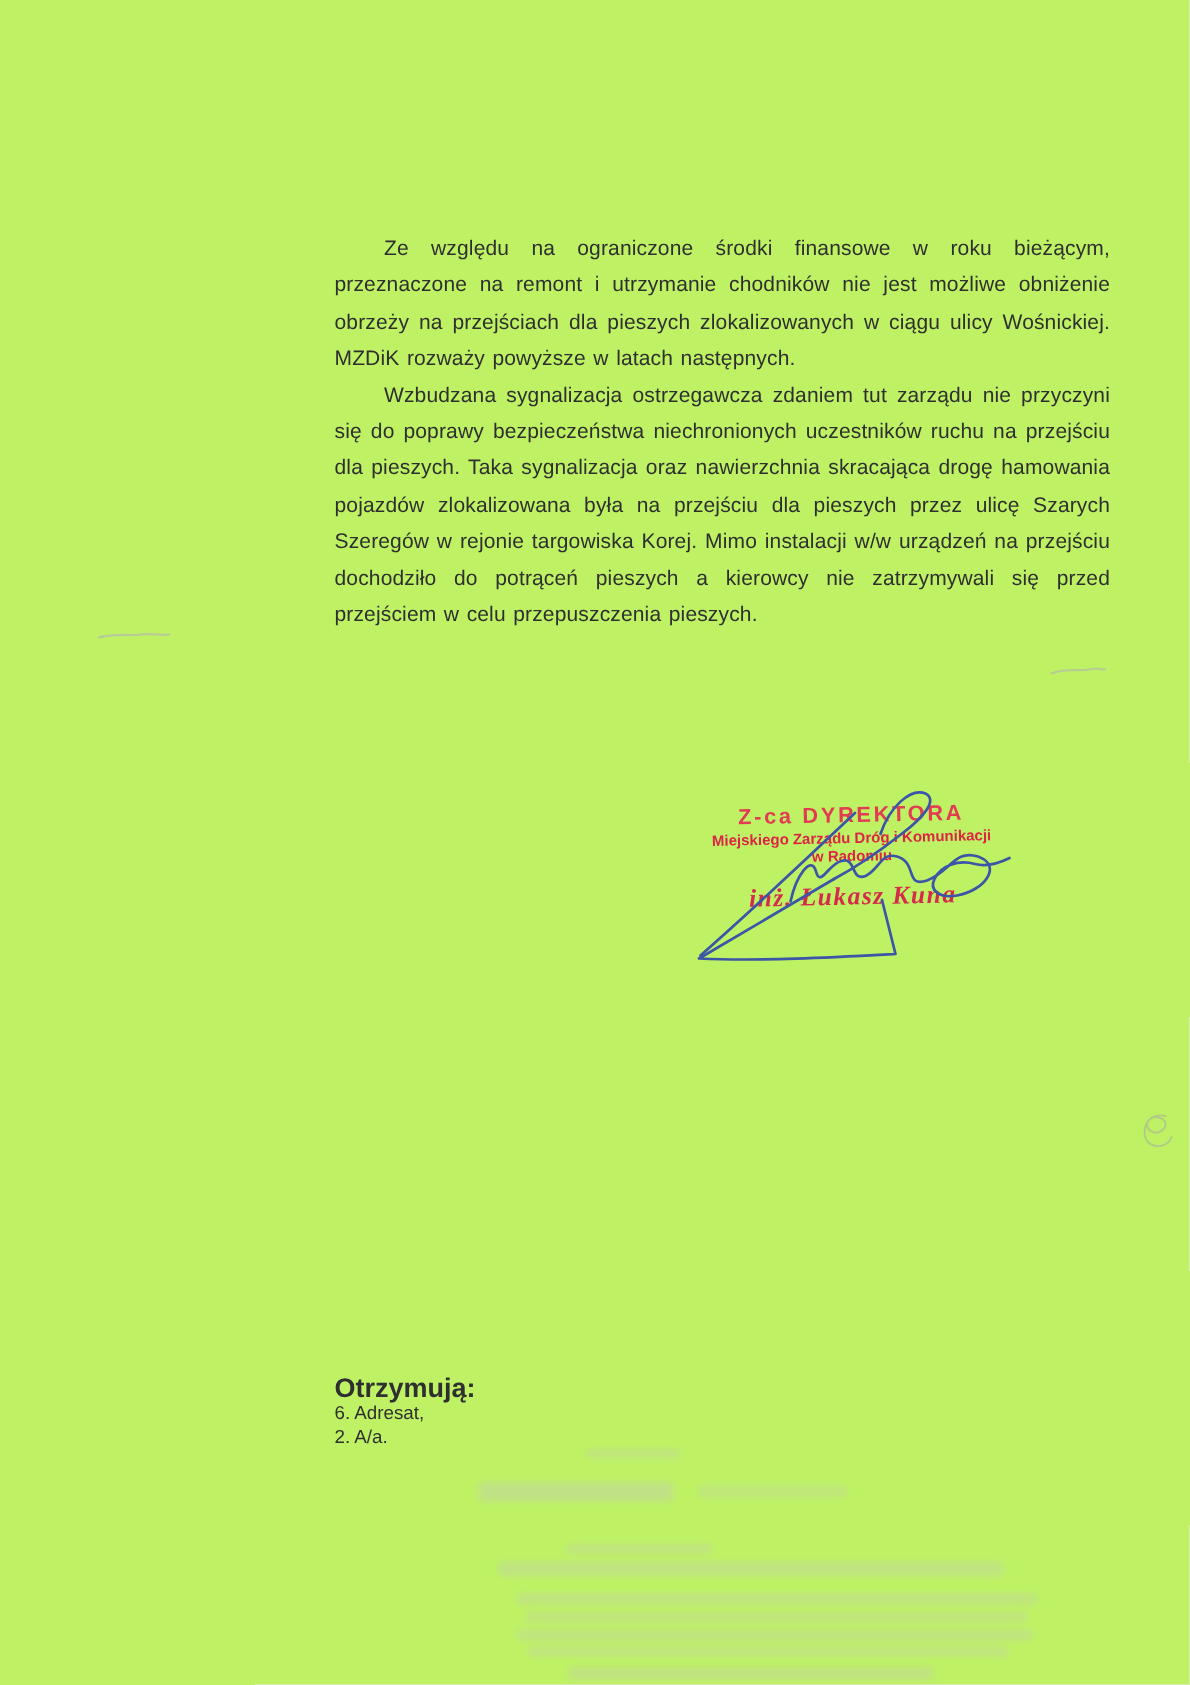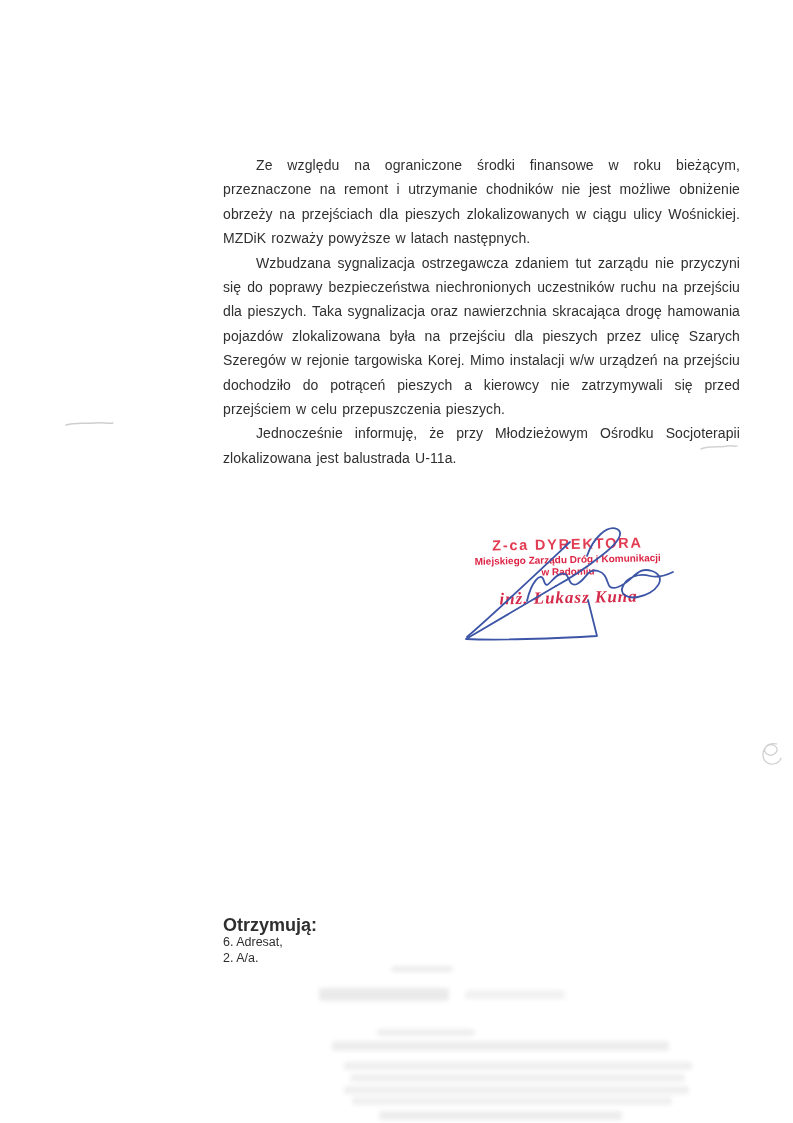--- a/index.html
+++ b/index.html
@@ -1,21 +1,21 @@
 <!DOCTYPE html>
 <html><head>
 <meta charset="utf-8">
 <title>Scanned letter</title>
 <style>
   html,body{margin:0;padding:0;background:#e9e9e9;}
   .page{
     position:relative;
     width:793px;height:1123px;
     margin:0 auto;
-    background:#ffffff;
+    background:#bef264;
     overflow:hidden;
     font-family:"Liberation Sans", sans-serif;
     color:#2f2f2f;
   }
   
   .letter-body{
     position:absolute;
     left:223px;top:153px;width:517px;
     font-size:14px;line-height:24.4px;
     text-align:justify;
@@ -56,21 +56,20 @@
   .ghost{position:absolute;background:#c4c4c4;filter:blur(2px);border-radius:3px;}
 </style>
 </head>
 <body>
 
 <div class="page">
 
   <div class="letter-body">
     <p>Ze względu na ograniczone środki finansowe w roku bieżącym, przeznaczone na remont i utrzymanie chodników nie jest możliwe obniżenie obrzeży na przejściach dla pieszych zlokalizowanych w ciągu ulicy Wośnickiej. MZDiK rozważy powyższe w latach następnych.</p>
     <p>Wzbudzana sygnalizacja ostrzegawcza zdaniem tut zarządu nie przyczyni się do poprawy bezpieczeństwa niechronionych uczestników ruchu na przejściu dla pieszych. Taka sygnalizacja oraz nawierzchnia skracająca drogę hamowania pojazdów zlokalizowana była na przejściu dla pieszych przez ulicę Szarych Szeregów w rejonie targowiska Korej. Mimo instalacji w/w urządzeń na przejściu dochodziło do potrąceń pieszych a kierowcy nie zatrzymywali się przed przejściem w celu przepuszczenia pieszych.</p>
-    <p>Jednocześnie informuję, że przy Młodzieżowym Ośrodku Socjoterapii zlokalizowana jest balustrada U-11a.</p>
   </div>
 
   <div class="sign-block">
     <div class="stamp">
       <div class="stamp-title">Z-ca DYREKTORA</div>
       <div class="stamp-org">Miejskiego Zarządu Dróg i Komunikacji</div>
       <div class="stamp-loc">w Radomiu</div>
       <div class="stamp-signer">inż. Łukasz Kuna</div>
     </div>
     <svg class="signature-svg" viewBox="0 0 260 130" aria-hidden="true">

